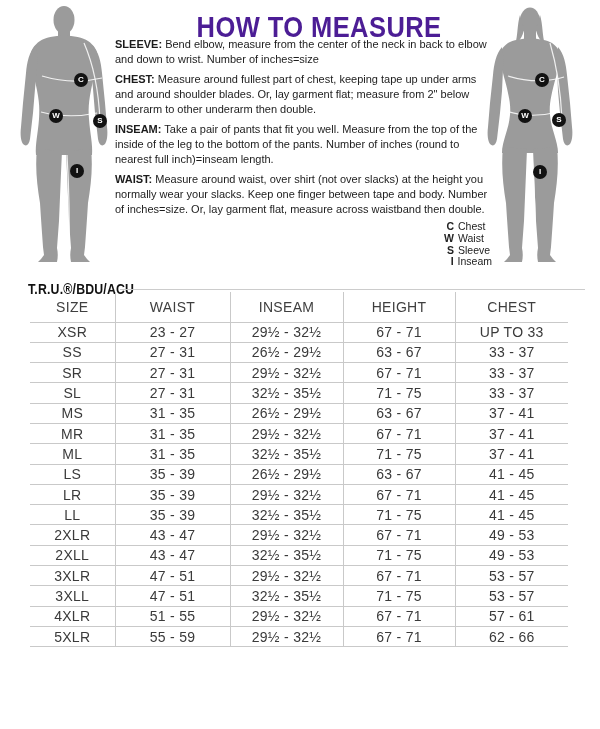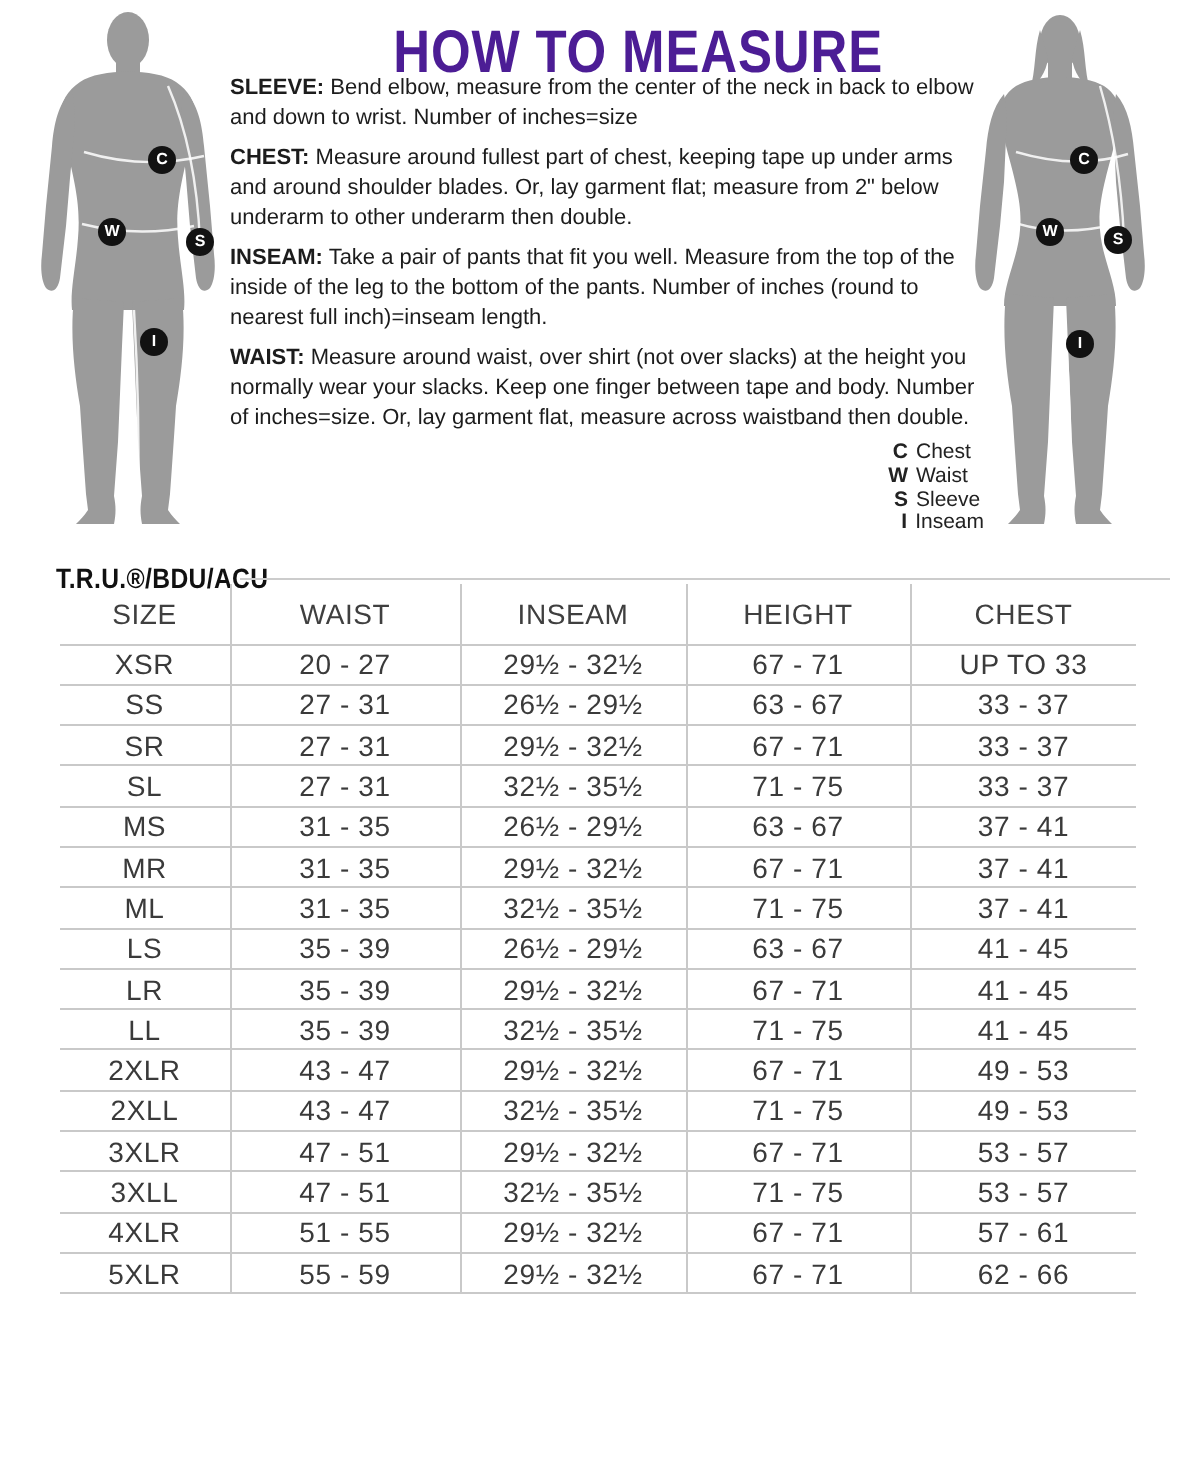--- a/index.html
+++ b/index.html
@@ -155,21 +155,21 @@
         <th class="sep">SIZE</th>
         <th class="sep">WAIST</th>
         <th class="sep">INSEAM</th>
         <th class="sep">HEIGHT</th>
         <th>CHEST</th>
       </tr>
     </thead>
     <tbody>
       <tr>
           <td class="sep">XSR</td>
-          <td class="sep">20 - 27</td>
+          <td class="sep">23 - 27</td>
           <td class="sep">29½ - 32½</td>
           <td class="sep">67 - 71</td>
           <td>UP TO 33</td>
         </tr>
       <tr>
           <td class="sep">SS</td>
           <td class="sep">27 - 31</td>
           <td class="sep">26½ - 29½</td>
           <td class="sep">63 - 67</td>
           <td>33 - 37</td>

